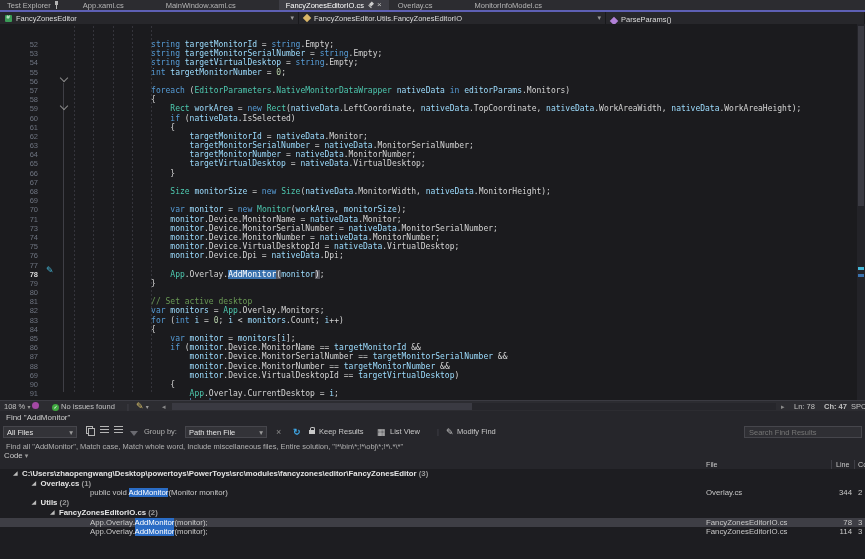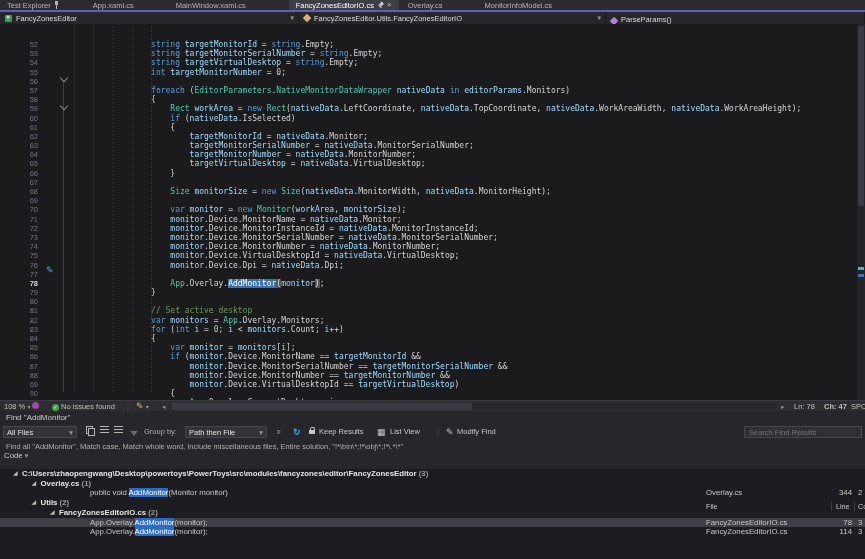--- a/index.html
+++ b/index.html
@@ -3,21 +3,21 @@
 <meta charset="utf-8">
 <style>
   html,body{margin:0;padding:0;background:#111;}
   body{width:865px;height:559px;overflow:hidden;font-family:"Liberation Sans",sans-serif;}
   .screen{position:relative;width:865px;height:559px;background:#86efac;overflow:hidden;}
 
   
   .tabbar{position:absolute;left:0;top:0;width:865px;height:10px;background:#2c2c30;display:flex;align-items:stretch;font-size:7.5px;color:#b5b5b5;}
   .tab{display:flex;align-items:center;gap:3px;padding:0 7px;white-space:nowrap;cursor:default;}
   .tab.active{background:#3d3d44;color:#ffffff;}
-  .tab:nth-child(2){margin-left:20px}
+  .tab:nth-child(2){margin-left:10px}
   .tab:nth-child(3){margin-left:28px}
   .tab:nth-child(4){margin-left:36px}
   .tab:nth-child(5){margin-left:2px}
   .tab:nth-child(6){margin-left:28px}
   .close{color:#c0c0c0;font-size:8px;line-height:8px;}
   .pinv{position:relative;width:5px;height:8px;display:inline-block;}
   .pinv i{position:absolute;left:1px;top:0;width:3px;height:4px;background:#b5b5b5;}
   .pinv b{position:absolute;left:2px;top:4px;width:1px;height:4px;background:#b5b5b5;}
   .pind{position:relative;width:7px;height:7px;display:inline-block;}
   .pind i{position:absolute;left:3px;top:0;width:3px;height:4px;background:#cfcfcf;transform:rotate(45deg);}
@@ -85,21 +85,21 @@
   .ico-grid{color:#c8c8c8;font-size:9px;}
   .ico-pencil{color:#d8c06a;font-size:9px;}
   .tdiv{color:#4a4a52;}
   .f-search{position:absolute;right:3px;top:2px;width:118px;height:12px;background:#2f2f34;border:1px solid #46464c;color:#9a9a9a;font-size:7.5px;font-family:"Liberation Sans",sans-serif;padding:0 4px;box-sizing:border-box;}
   .f-summary{position:absolute;left:6px;top:31px;font-size:7.5px;color:#b0b0b0;white-space:nowrap;}
   .f-coderow{position:absolute;left:4px;top:40px;font-size:7.8px;color:#cccccc;}
   .f-coderow .caret{color:#9a9a9a;font-size:7px;}
 
   .f-results{position:absolute;left:0;top:49px;width:865px;height:99px;background:#1d1d21;overflow:hidden;}
   .r-header{position:absolute;left:0;top:0;width:865px;height:9px;background:#26262b;font-size:7.2px;color:#c8c8c8;}
-  .r-header span{position:absolute;top:0;line-height:9px;margin-top:42px;}
+  .r-header span{position:absolute;top:0;line-height:9px;}
   .hsep{position:absolute;top:0;width:1px;height:9px;background:#3f3f46;}
   .rrow{position:absolute;left:0;width:865px;height:9.7px;line-height:9.7px;font-size:7.8px;color:#c8c8c8;white-space:nowrap;}
   .rrow.selected{background:#3e3e45;}
   .rrow .arrow{position:absolute;color:#bbbbbb;font-size:6px;line-height:9.7px;}
   .rrow .glabel{position:absolute;font-weight:bold;color:#e4e4e4;}
   .rrow .gcount{font-weight:bold;color:#9a9a9a;}
   .rrow .rtext{position:absolute;left:90px;}
   .match{background:var(--match,#2a6cc5);color:#ffffff;}
   .rfile{position:absolute;left:706px;width:122px;overflow:hidden;}
   .rline{position:absolute;left:828px;width:24px;text-align:right;}
@@ -181,21 +181,20 @@
         <div class="cl"><span class="ln">62</span><span class="ct"><span class="tk-d">                        </span><span class="tk-v">targetMonitorId</span><span class="tk-d"> = </span><span class="tk-v">nativeData</span><span class="tk-d">.Monitor;</span></span></div>
         <div class="cl"><span class="ln">63</span><span class="ct"><span class="tk-d">                        </span><span class="tk-v">targetMonitorSerialNumber</span><span class="tk-d"> = </span><span class="tk-v">nativeData</span><span class="tk-d">.MonitorSerialNumber;</span></span></div>
         <div class="cl"><span class="ln">64</span><span class="ct"><span class="tk-d">                        </span><span class="tk-v">targetMonitorNumber</span><span class="tk-d"> = </span><span class="tk-v">nativeData</span><span class="tk-d">.MonitorNumber;</span></span></div>
         <div class="cl"><span class="ln">65</span><span class="ct"><span class="tk-d">                        </span><span class="tk-v">targetVirtualDesktop</span><span class="tk-d"> = </span><span class="tk-v">nativeData</span><span class="tk-d">.VirtualDesktop;</span></span></div>
         <div class="cl"><span class="ln">66</span><span class="ct"><span class="tk-d">                    }</span></span></div>
         <div class="cl"><span class="ln">67</span><span class="ct"></span></div>
         <div class="cl"><span class="ln">68</span><span class="ct"><span class="tk-d">                    </span><span class="tk-t">Size</span><span class="tk-d"> </span><span class="tk-v">monitorSize</span><span class="tk-d"> = </span><span class="tk-k">new</span><span class="tk-d"> </span><span class="tk-t">Size</span><span class="tk-d">(</span><span class="tk-v">nativeData</span><span class="tk-d">.MonitorWidth, </span><span class="tk-v">nativeData</span><span class="tk-d">.MonitorHeight);</span></span></div>
         <div class="cl"><span class="ln">69</span><span class="ct"></span></div>
         <div class="cl"><span class="ln">70</span><span class="ct"><span class="tk-d">                    </span><span class="tk-k">var</span><span class="tk-d"> </span><span class="tk-v">monitor</span><span class="tk-d"> = </span><span class="tk-k">new</span><span class="tk-d"> </span><span class="tk-t">Monitor</span><span class="tk-d">(</span><span class="tk-v">workArea</span><span class="tk-d">, </span><span class="tk-v">monitorSize</span><span class="tk-d">);</span></span></div>
         <div class="cl"><span class="ln">71</span><span class="ct"><span class="tk-d">                    </span><span class="tk-v">monitor</span><span class="tk-d">.Device.MonitorName = </span><span class="tk-v">nativeData</span><span class="tk-d">.Monitor;</span></span></div>
-        <div class="cl"><span class="ln">72</span><span class="ct"><span class="tk-d">                    </span><span class="tk-v">monitor</span><span class="tk-d">.Device.MonitorInstanceId = </span><span class="tk-v">nativeData</span><span class="tk-d">.MonitorInstanceId;</span></span></div>
         <div class="cl"><span class="ln">73</span><span class="ct"><span class="tk-d">                    </span><span class="tk-v">monitor</span><span class="tk-d">.Device.MonitorSerialNumber = </span><span class="tk-v">nativeData</span><span class="tk-d">.MonitorSerialNumber;</span></span></div>
         <div class="cl"><span class="ln">74</span><span class="ct"><span class="tk-d">                    </span><span class="tk-v">monitor</span><span class="tk-d">.Device.MonitorNumber = </span><span class="tk-v">nativeData</span><span class="tk-d">.MonitorNumber;</span></span></div>
         <div class="cl"><span class="ln">75</span><span class="ct"><span class="tk-d">                    </span><span class="tk-v">monitor</span><span class="tk-d">.Device.VirtualDesktopId = </span><span class="tk-v">nativeData</span><span class="tk-d">.VirtualDesktop;</span></span></div>
         <div class="cl"><span class="ln">76</span><span class="ct"><span class="tk-d">                    </span><span class="tk-v">monitor</span><span class="tk-d">.Device.Dpi = </span><span class="tk-v">nativeData</span><span class="tk-d">.Dpi;</span></span></div>
         <div class="cl"><span class="ln">77</span><span class="ct"></span></div>
         <div class="cl cur"><span class="ln">78</span><span class="ct"><span class="tk-d">                    </span><span class="tk-t">App</span><span class="tk-d">.Overlay.</span><span class="tk-sel">AddMonitor</span><span class="tk-hi">(</span><span class="tk-v">monitor</span><span class="tk-hi">)</span><span class="tk-d">;</span></span></div>
         <div class="cl"><span class="ln">79</span><span class="ct"><span class="tk-d">                }</span></span></div>
         <div class="cl"><span class="ln">80</span><span class="ct"></span></div>
         <div class="cl"><span class="ln">81</span><span class="ct"><span class="tk-c">                // Set active desktop</span></span></div>
         <div class="cl"><span class="ln">82</span><span class="ct"><span class="tk-d">                </span><span class="tk-k">var</span><span class="tk-d"> </span><span class="tk-v">monitors</span><span class="tk-d"> = </span><span class="tk-t">App</span><span class="tk-d">.Overlay.Monitors;</span></span></div>

